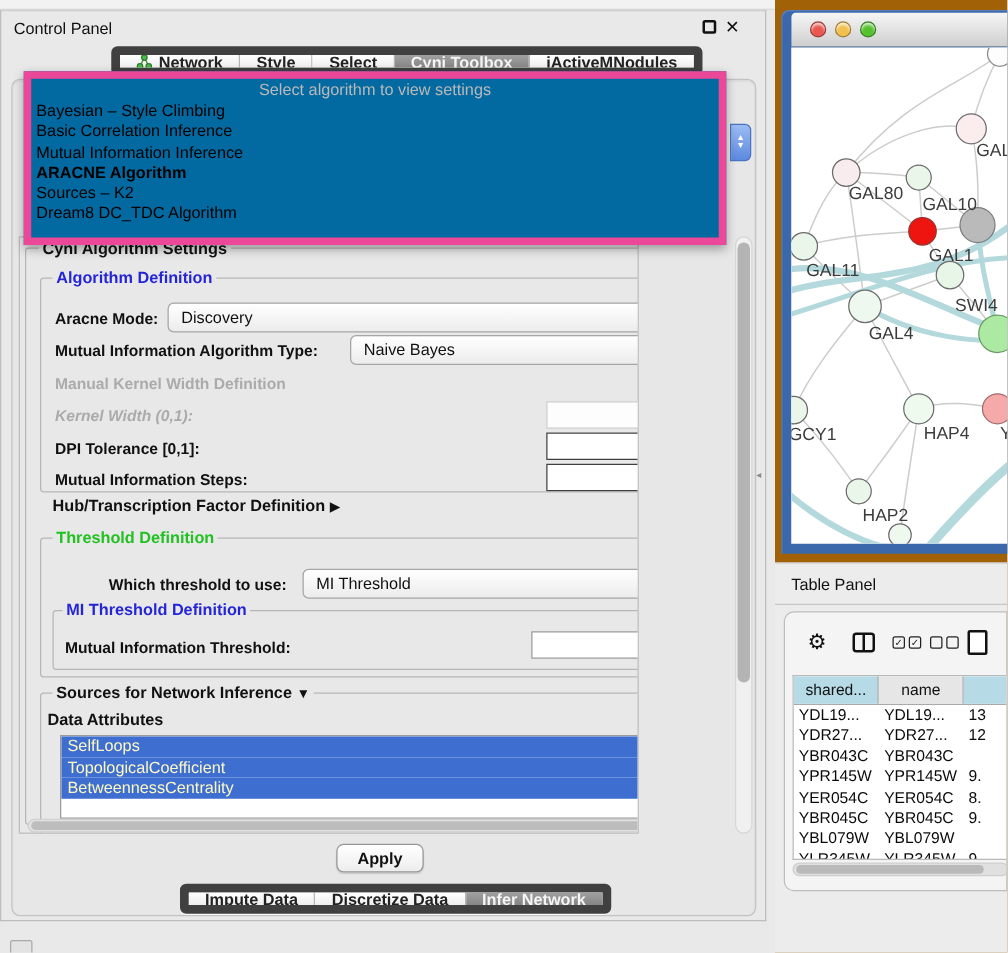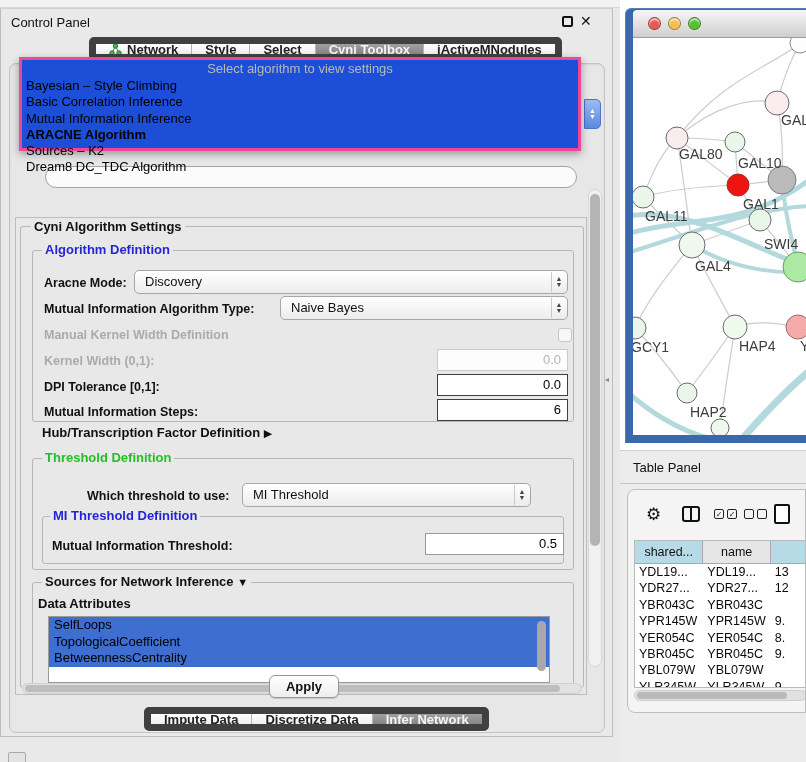--- a/index.html
+++ b/index.html
@@ -20,36 +20,36 @@
     background:linear-gradient(#ffffff,#eeeeee); border-right:1px solid #b5b5b5; white-space:nowrap; }
   .seg:last-child { border-right:none; }
   .seg.sel { background:linear-gradient(#a0a0a0,#868686); color:#f5f5f5; }
   #cp-tabs { left:88px; top:28px; }
   #cp-bottom-tabs { left:143px; top:698px; }
 
   #cp-content { position:absolute; left:8px; top:54px; width:596px; height:670px;
     background:#e7e7e7; border:1px solid #c3c3c3; border-radius:7px; box-shadow:inset 0 1px 2px rgba(0,0,0,.08); }
 
   
-  #algo-overlay { position:absolute; left:18px; top:48px; width:562px; height:94px; background:#1d4ed8;
-    border:3px solid #ec4899; box-shadow:0 3px 8px rgba(0,0,0,.35); z-index:50; }
+  #algo-overlay { position:absolute; left:18px; top:48px; width:562px; height:139px; background:#0369a1;
+    border:6px solid #ec4899; box-shadow:0 3px 8px rgba(0,0,0,.35); z-index:50; }
   #algo-prompt { text-align:center; color:#b9b9b9; font-size:13px; height:18px; line-height:18px; }
   .algo-item { font-size:13px; color:#000; height:16.3px; line-height:16.3px; padding-left:4px; }
   .algo-item.hl { font-weight:bold; }
 
   
   #hidden-combo { position:absolute; left:44px; top:157px; width:532px; height:22px; border:1px solid #a3a3a3;
     border-radius:11px; background:#fbfbfb; z-index:4; }
   #hidden-spinner { position:absolute; left:583px; top:90px; width:17px; height:30px; z-index:4;
     background:linear-gradient(#9cbcf2,#5c8adf); border:1px solid #4a74c4; border-radius:0 5px 5px 0;
     color:#fff; font-size:7px; line-height:6px; text-align:center; padding-top:8px; }
 
   
-  #settings { position:absolute; left:14px; top:180px; width:572px; height:478px; background:#e8e8e8;
-    border:1px solid #bdbdbd; overflow:hidden;margin-top:28px; }
+  #settings { position:absolute; left:14px; top:180px; width:496px; height:478px; background:#e8e8e8;
+    border:1px solid #bdbdbd; overflow:hidden; }
   #settings-vscroll { position:absolute; left:587px; top:180px; width:14px; height:478px; background:#f0f0f0; border:1px solid #d6d6d6; border-radius:7px; }
   #settings-vthumb { position:absolute; left:1px; top:4px; width:10px; height:352px; background:#b4b4b4; border-radius:6px; }
 
   .fieldset { position:absolute; border:1px solid #b6b6b6; border-radius:3px; }
   .legend { position:absolute; font-size:13px; font-weight:bold; background:#e8e8e8; padding:0 3px; white-space:nowrap; }
   .legend.blue { color:#2525d8; }
   .legend.green { color:#22c122; }
   .flabel { position:absolute; font-size:12.5px; font-weight:bold; color:#111; white-space:nowrap; }
   .flabel.dis { color:#ababab; }
 
@@ -61,33 +61,33 @@
   .tinput { position:absolute; height:22px; background:#fff; border:1px solid #989898;
     font-size:13px; line-height:20px; text-align:right; padding:0 6px; color:#000; }
   .tinput.strong { border:1.5px solid #3f3f3f; }
   .tinput.dis { color:#b5b5b5; border:1px solid #cacaca; background:#fdfdfd; }
   #mkw-checkbox { position:absolute; left:542px; top:110px; width:14px; height:14px; border:1px solid #c6c6c6; border-radius:3px; background:#f7f7f7; }
 
   #hub-row { position:absolute; left:26px; top:207px; font-size:13px; font-weight:bold; color:#111; }
   .tri { font-size:11px; }
 
   #attr-list { position:absolute; left:32px; top:398px; width:502px; height:67px; background:#fff; border:1px solid #9a9a9a; overflow:hidden; }
-  .attr-item { height:16.6px; line-height:16.6px; font-size:13px; color:#000000; background:#3d6ed0; padding-left:5px; }
+  .attr-item { height:16.6px; line-height:16.6px; font-size:13px; color:#fef9c3; background:#3d6ed0; padding-left:5px; }
   #attr-vthumb { position:absolute; right:3px; top:4px; width:9px; height:50px; background:#a8a8a8; border-radius:5px; }
   #settings-hscroll { position:absolute; left:6px; top:465px; width:560px; height:11px; background:#e2e2e2; border:1px solid #d0d0d0; border-radius:6px; }
   #settings-hthumb { position:absolute; left:2px; top:1px; width:535px; height:7px; background:#bdbdbd; border-radius:4px; }
 
   #apply-btn { position:absolute; left:268px; top:666px; width:70px; height:23px; border:1px solid #979797; border-radius:6px;
     background:linear-gradient(#ffffff,#ededed); font-size:13px; font-weight:bold; color:#111; text-align:center; line-height:21px; box-shadow:0 1px 1px rgba(0,0,0,.15); }
 
   #cp-drag-handle { position:absolute; left:604px; top:366px; font-size:8px; color:#8a8a8a; }
   #mini-btn { position:absolute; left:8px; top:752px; width:18px; height:14px; background:#e3e3e3; border:1px solid #a9a9a9; border-radius:2px; }
 
   
-  #desktop { position:absolute; left:620px; top:0; width:186px; height:762px; background:#ffffff; }
+  #desktop { position:absolute; left:620px; top:0; width:186px; height:762px; background:#a16207; }
   #net-frame { position:absolute; left:5px; top:8px; width:181px; height:435px; background:#3b67ab;
     border-radius:6px 0 0 0; box-shadow:inset 1px 1px 0 rgba(255,255,255,.15); }
   #net-titlebar { position:absolute; left:8px; top:2px; right:0; height:28px; background:linear-gradient(#f6f6f6,#cfcfcf);
     border-radius:4px 0 0 0; border-bottom:1px solid #9d9d9d; }
   .tlight { position:absolute; top:7px; width:13px; height:13px; border-radius:50%; border:1px solid rgba(0,0,0,.35);
     box-shadow:inset 0 2px 2px rgba(255,255,255,.7); }
   #net-canvas { position:absolute; left:8px; top:30px; width:173px; height:397px; background:#fff; overflow:hidden; }
   #net-canvas svg { display:block; }
   .node-label { font-size:14px; fill:#3c3c3c; }
 
@@ -186,21 +186,21 @@
 
     <span class="flabel" style="left:28px;top:84px;">Mutual Information Algorithm Type:</span>
     <div class="combo" style="left:264px;top:78px;width:288px;">
       <span>Naive Bayes</span>
       <span class="stepper">▲<br>▼</span>
     </div>
 
     <span class="flabel dis" style="left:28px;top:110px;">Manual Kernel Width Definition</span>
     <span id="mkw-checkbox"></span>
 
-    <span class="flabel dis" style="left:28px;top:136px;">Kernel Width (0,1):</span>
+    <span class="flabel dis" style="left:28px;top:136px;font-style:italic;">Kernel Width (0,1):</span>
     <div class="tinput dis" style="left:421px;top:131px;width:131px;">0.0</div>
 
     <span class="flabel" style="left:28px;top:162px;">DPI Tolerance [0,1]:</span>
     <div class="tinput strong" style="left:421px;top:156px;width:131px;">0.0</div>
 
     <span class="flabel" style="left:28px;top:187px;">Mutual Information Steps:</span>
     <div class="tinput strong" style="left:421px;top:181px;width:131px;">6</div>
 
     <div id="hub-row">
       <span>Hub/Transcription Factor Definition</span>

